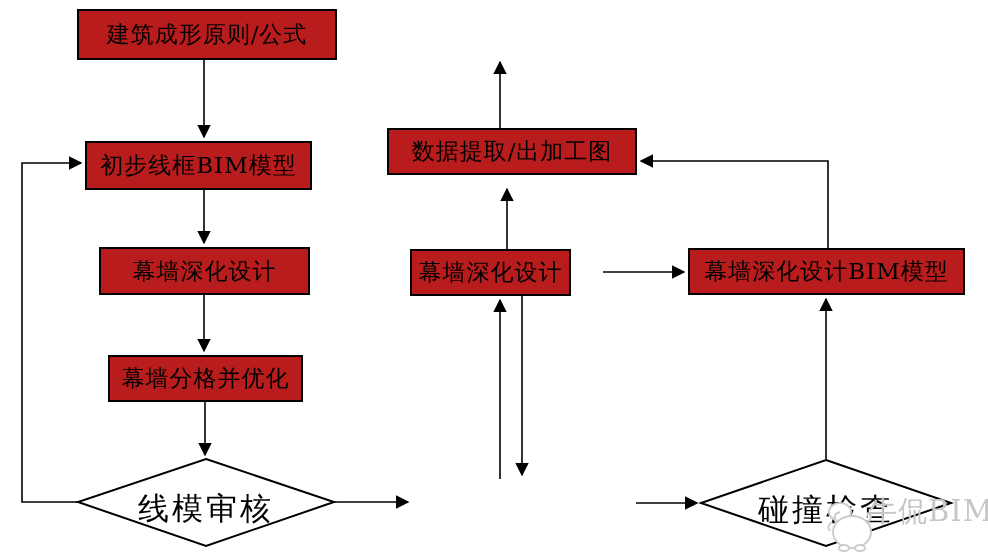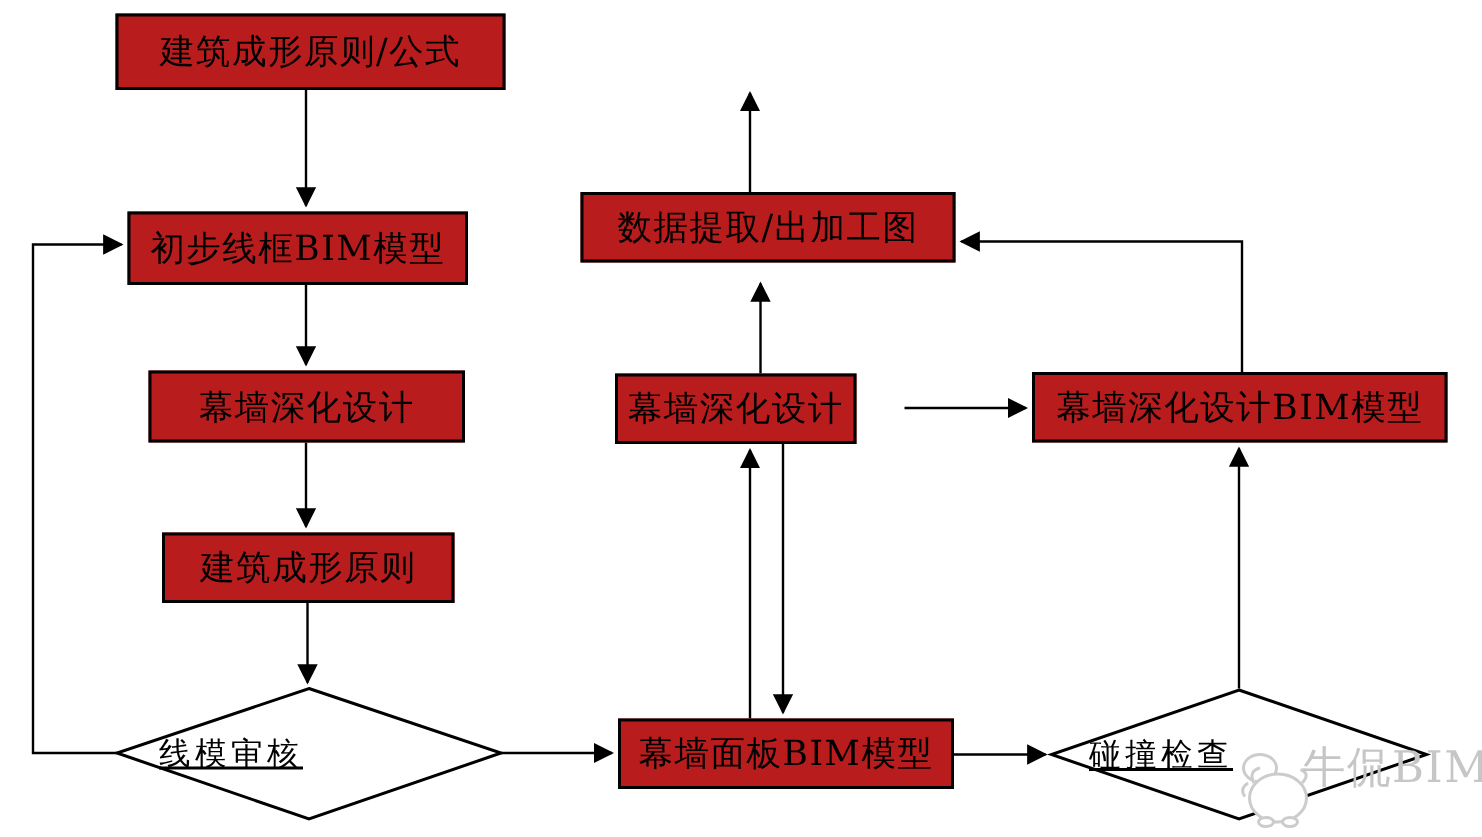--- a/index.html
+++ b/index.html
@@ -16,25 +16,24 @@
     box-sizing:border-box;
     background:#b91c1c;
     border:2px solid #000000;
     display:flex;align-items:center;justify-content:center;
     font-size:23px;color:#000000;
     letter-spacing:1px;white-space:nowrap;
     z-index:2;
   }
   .diamond-label{
     position:absolute;
-    text-align:left;
-    font-size:21px;color:#000000;
+    text-align:center;
+    font-size:31px;color:#000000;
     letter-spacing:3px;white-space:nowrap;
     z-index:2;
-    text-decoration:underline;
   }
   .watermark{
     position:absolute;
     left:868px;top:492px;
     font-size:29px;
     color:#c6c6c6;
     letter-spacing:1px;
     z-index:3;
     white-space:nowrap;
   }
@@ -82,30 +81,29 @@
     <polygon points="206,459 334,502 206,546 78,502" fill="#ffffff" stroke="#000000" stroke-width="2"></polygon>
     <polygon points="826,460 951,503 826,546 701,503" fill="#ffffff" stroke="#000000" stroke-width="2"></polygon>
   </svg>
 
   <div class="box" style="left:77px;top:9px;width:260px;height:51px;">建筑成形原则/公式</div>
 
   <div class="box" style="left:85px;top:141px;width:227px;height:49px;">初步线框BIM模型</div>
 
   <div class="box" style="left:99px;top:247px;width:211px;height:48px;">幕墙深化设计</div>
 
-  <div class="box" style="left:108px;top:355px;width:195px;height:47px;">建筑成形原则</div>
+  <div class="box" style="left:108px;top:355px;width:195px;height:47px;">幕墙分格并优化</div>
 
 
   <div class="box" style="left:387px;top:128px;width:250px;height:47px;">数据提取/出加工图</div>
 
   <div class="box" style="left:410px;top:249px;width:161px;height:47px;font-family:Liberation Serif, serif;">幕墙深化设计</div>
 
   <div class="box" style="left:688px;top:248px;width:277px;height:47px;text-align:right;">幕墙深化设计BIM模型</div>
 
-  <div class="box" style="left:412px;top:479px;width:224px;height:47px;">幕墙面板BIM模型</div>
 
   <div class="diamond-label" style="left:106px;top:488px;width:200px;">线模审核</div>
 
   <div class="diamond-label" style="left:726px;top:489px;width:200px;">碰撞检查</div>
 
   <svg class="watermark-logo" width="62" height="62" viewBox="0 0 62 62" xmlns="http://www.w3.org/2000/svg">
     <g fill="#ffffff" stroke="#cccccc" stroke-width="2">
       <ellipse cx="22" cy="16" rx="11" ry="9"></ellipse>
       <path d="M14 26 q-6 4 -2 9"></path>
       <ellipse cx="34" cy="36" rx="19" ry="16"></ellipse>

